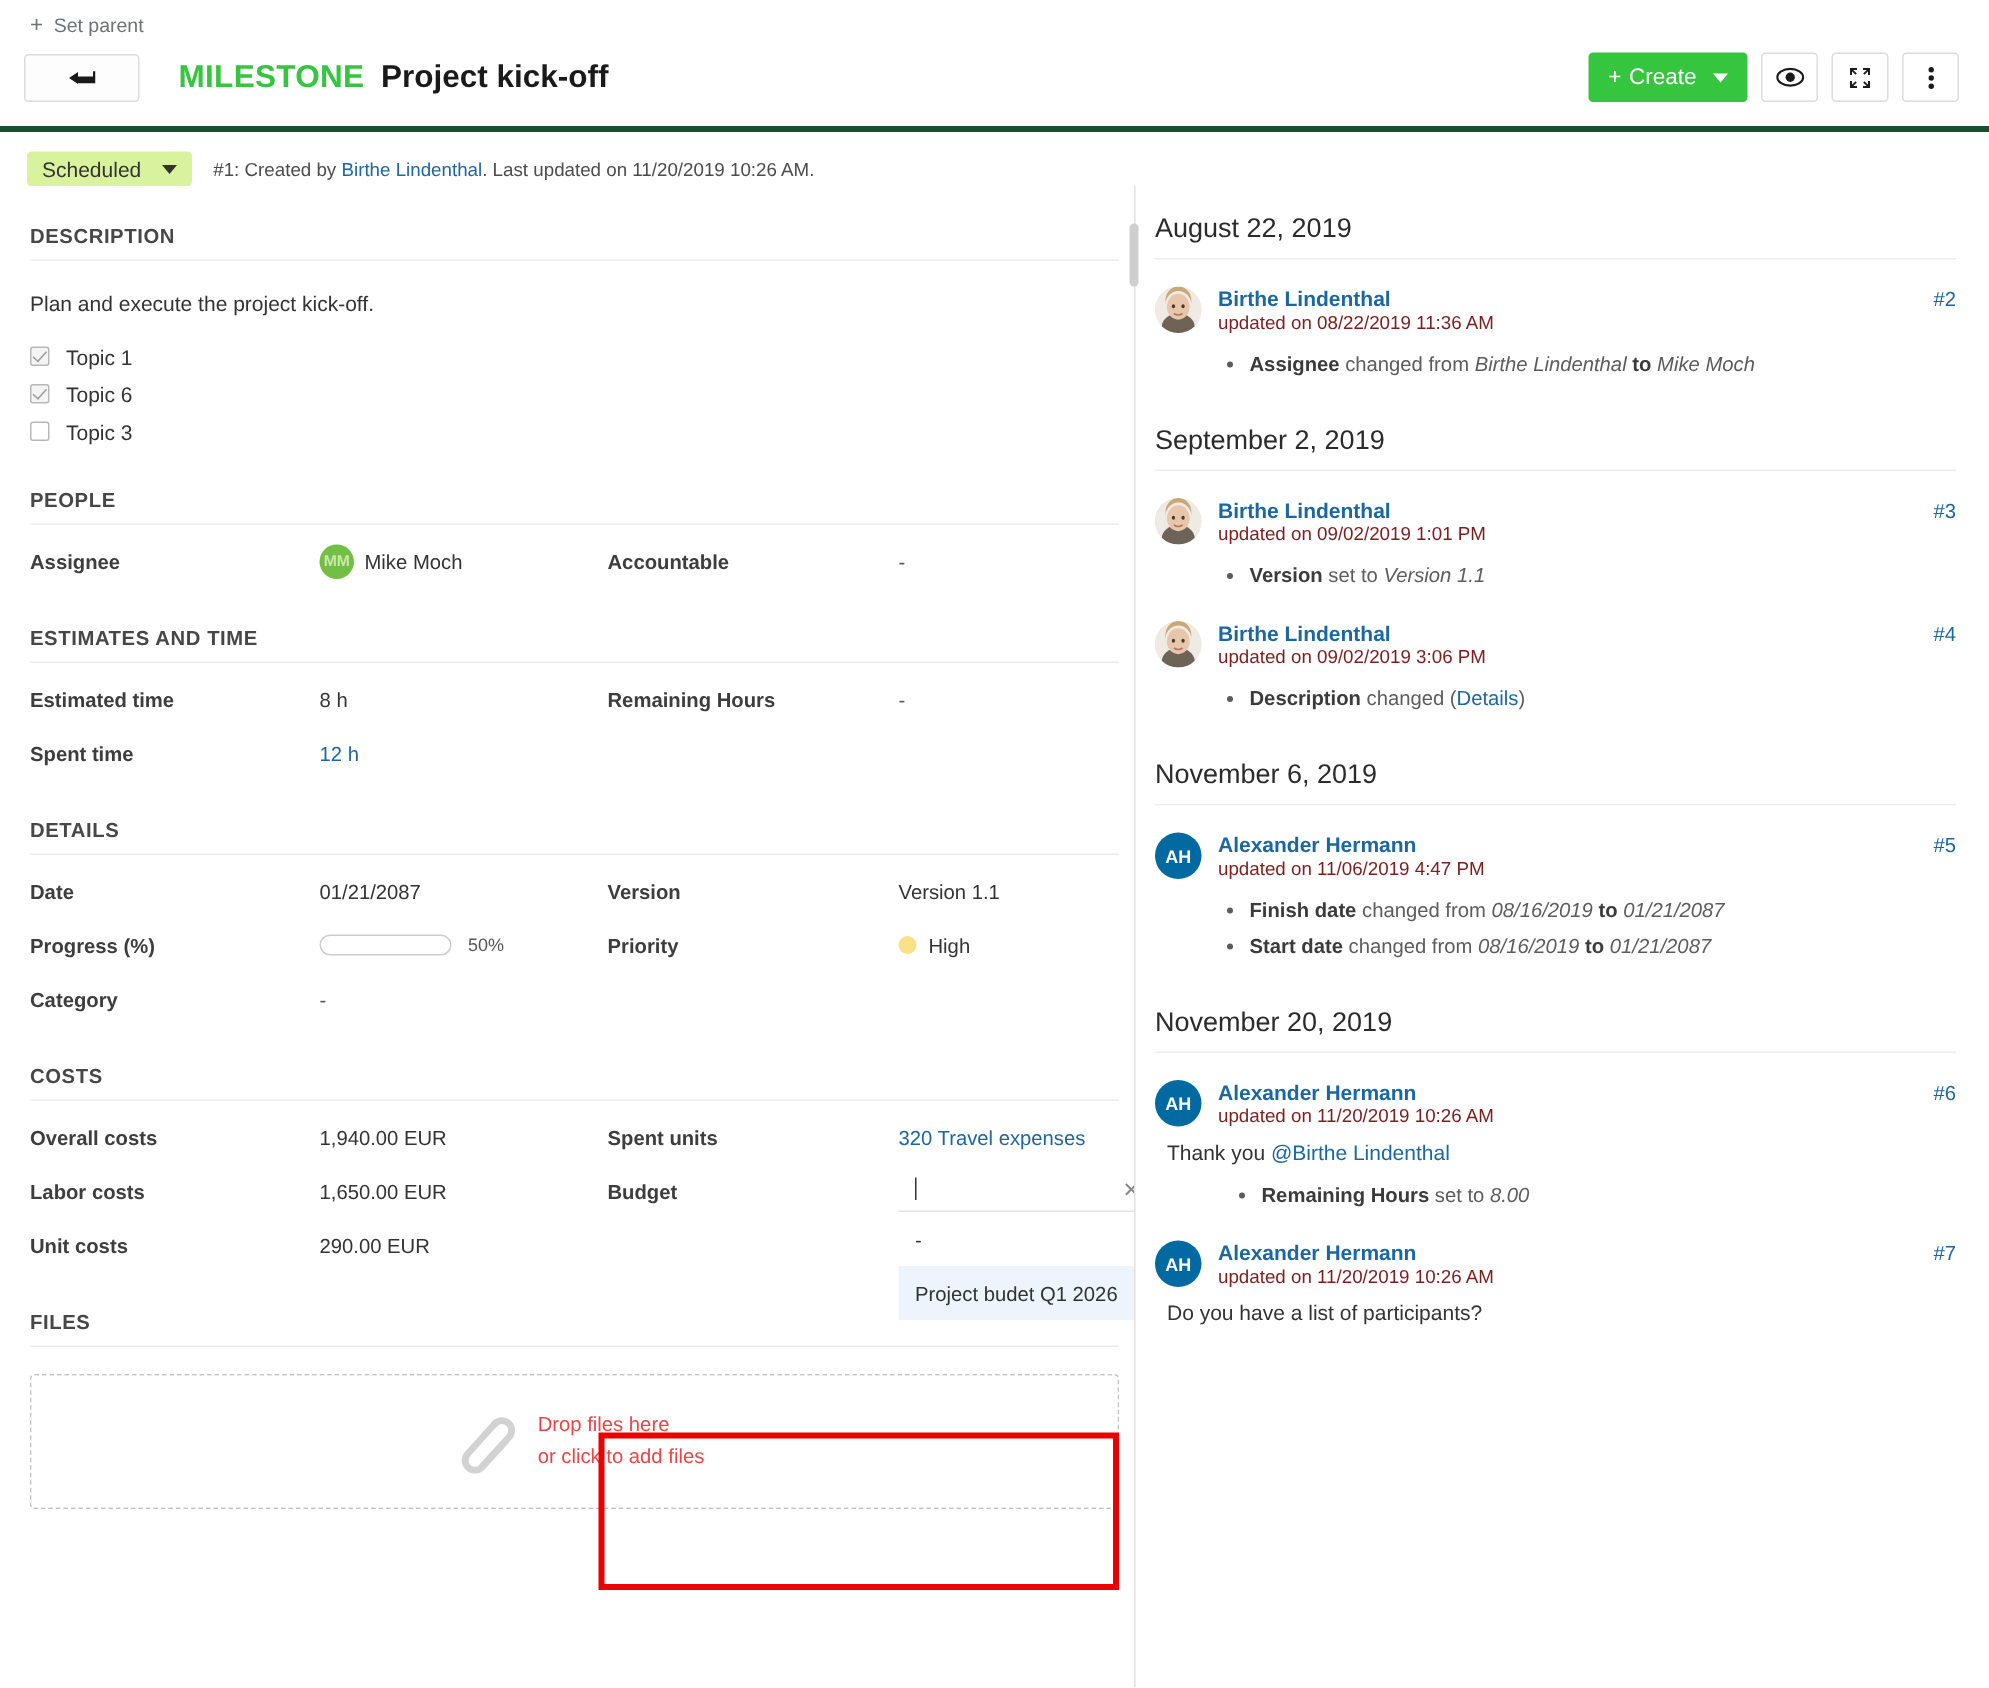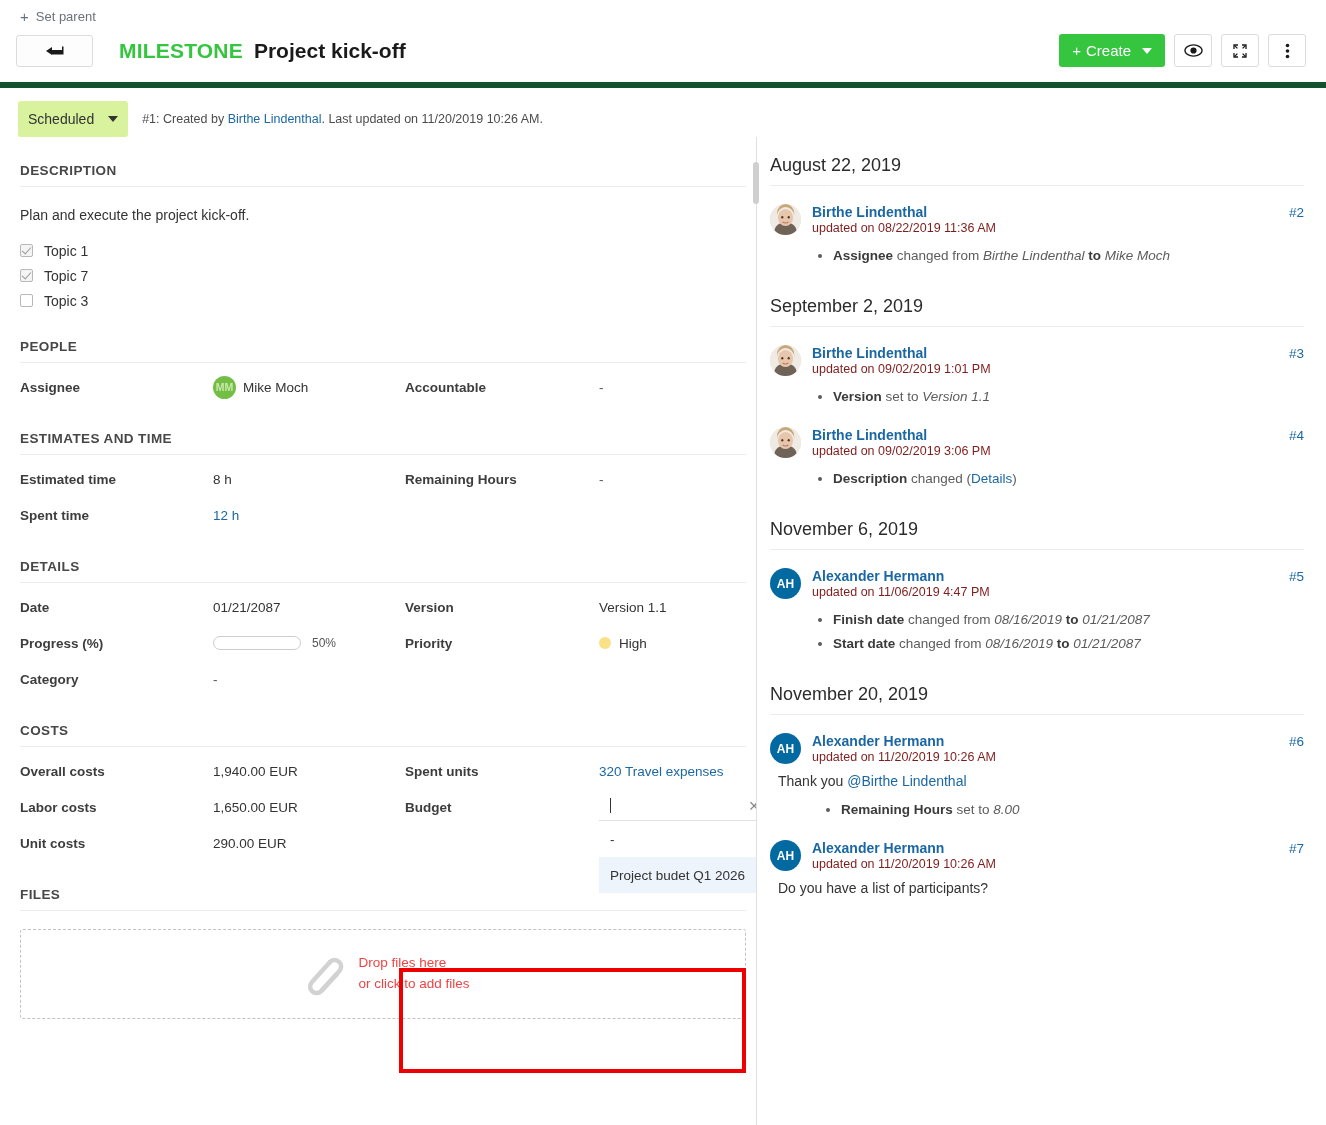--- a/index.html
+++ b/index.html
@@ -12,21 +12,21 @@
   }
   #app { position: relative; width: 1326px; height: 1125px; display: flex; flex-direction: column; }
 
   
   .setparent-bar { height: 33px; display: flex; align-items: center; padding-left: 20px; }
   .setparent { display: flex; align-items: center; gap: 7px; font-size: 13px; color: #6b7278; cursor: pointer; }
   .plus-glyph { font-size: 15px; color: #6b7278; line-height: 1; }
 
   .header-row {
     display: flex; align-items: center; padding: 0 20px 14px 16px;
-    height: 55px; border-bottom: 6px solid #14532d; position: relative;
+    height: 55px; border-bottom: 4px solid #14532d; position: relative;
   }
   .back-btn {
     width: 77px; height: 32px; border: 1px solid #dcdcdc; border-radius: 3px;
     background: #fdfdfd; display: flex; align-items: center; justify-content: center;
     cursor: pointer; font-size: 15px; color: #222;
   }
   .title-block { margin-left: 26px; display: flex; align-items: baseline; gap: 11px; }
   .type-label { font-size: 21px; font-weight: bold; color: #35c53f; letter-spacing: .2px; }
   .wp-title { font-size: 21px; font-weight: bold; color: #1a1a1a; }
   .header-actions { margin-left: auto; display: flex; align-items: center; gap: 9px; }
@@ -39,21 +39,21 @@
     border-top: 6px solid #fff; margin-left: 6px; }
   .icon-btn {
     width: 38px; height: 33px; border: 1px solid #dcdcdc; border-radius: 3px; background: #fff;
     display: flex; align-items: center; justify-content: center; cursor: pointer;
   }
   .icon-btn.wide { width: 38px; }
 
   
   .status-row { display: flex; align-items: center; padding: 13px 20px 0 18px; gap: 14px; }
   .status-badge {
-    background: #d9f29e; border-radius: 3px; height: 36px; padding: 0 10px;
+    background: #d9f29e; border-radius: 3px; height: 23px; padding: 0 10px;
     display: flex; align-items: center; gap: 14px; font-size: 14px; color: #333; cursor: pointer;
   }
   .status-badge .caret { border-left: 5px solid transparent; border-right: 5px solid transparent;
     border-top: 6px solid #333; }
   .status-meta { font-size: 12.5px; color: #4c4c4c; }
   .status-meta a { color: #1a67a3; text-decoration: none; }
 
   
   .split { display: flex; flex: 1; min-height: 0; }
   .left-pane { width: 756px; padding: 0 0 0 0; position: relative; overflow: hidden; }
@@ -238,21 +238,21 @@
 
         <div class="section-title">DESCRIPTION</div>
         <div class="desc-text">Plan and execute the project kick-off.</div>
         <div class="checklist">
           <div class="check-item">
             <span class="cbox checked"></span>
             <span>Topic 1</span>
           </div>
           <div class="check-item">
             <span class="cbox checked"></span>
-            <span>Topic 7</span>
+            <span>Topic 6</span>
           </div>
           <div class="check-item">
             <span class="cbox unchecked"></span>
             <span>Topic 3</span>
           </div>
         </div>
 
         <div class="section-title">PEOPLE</div>
         <div class="field-grid">
           <div class="fld-label">Assignee</div>

